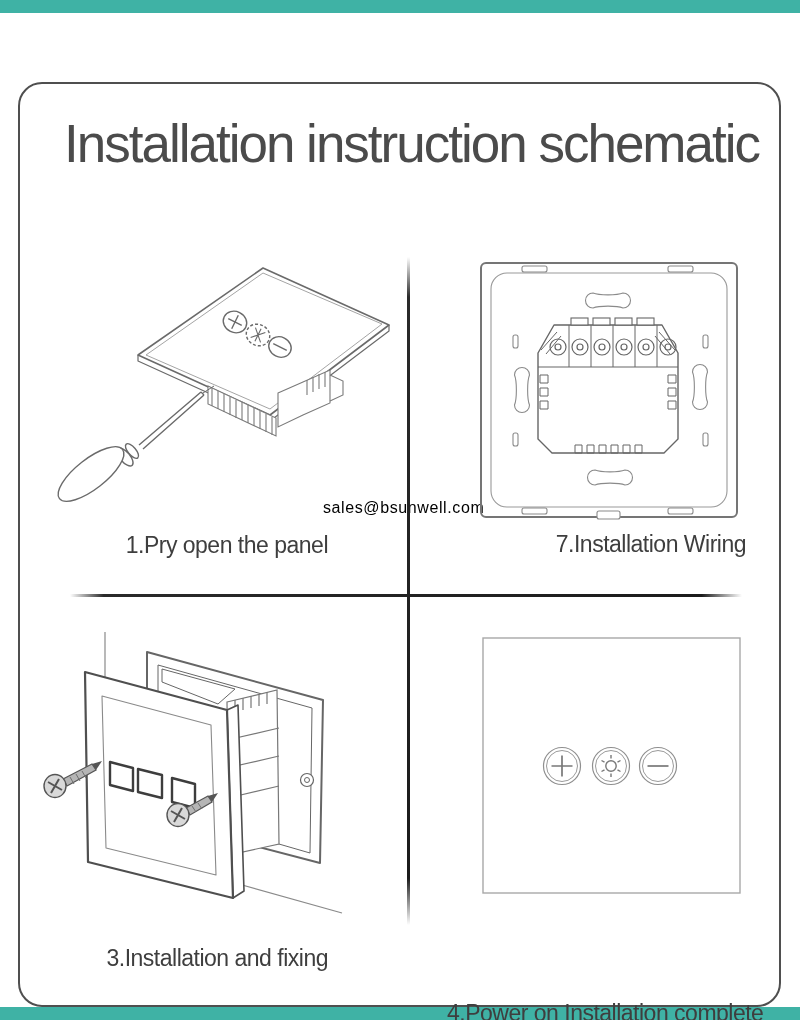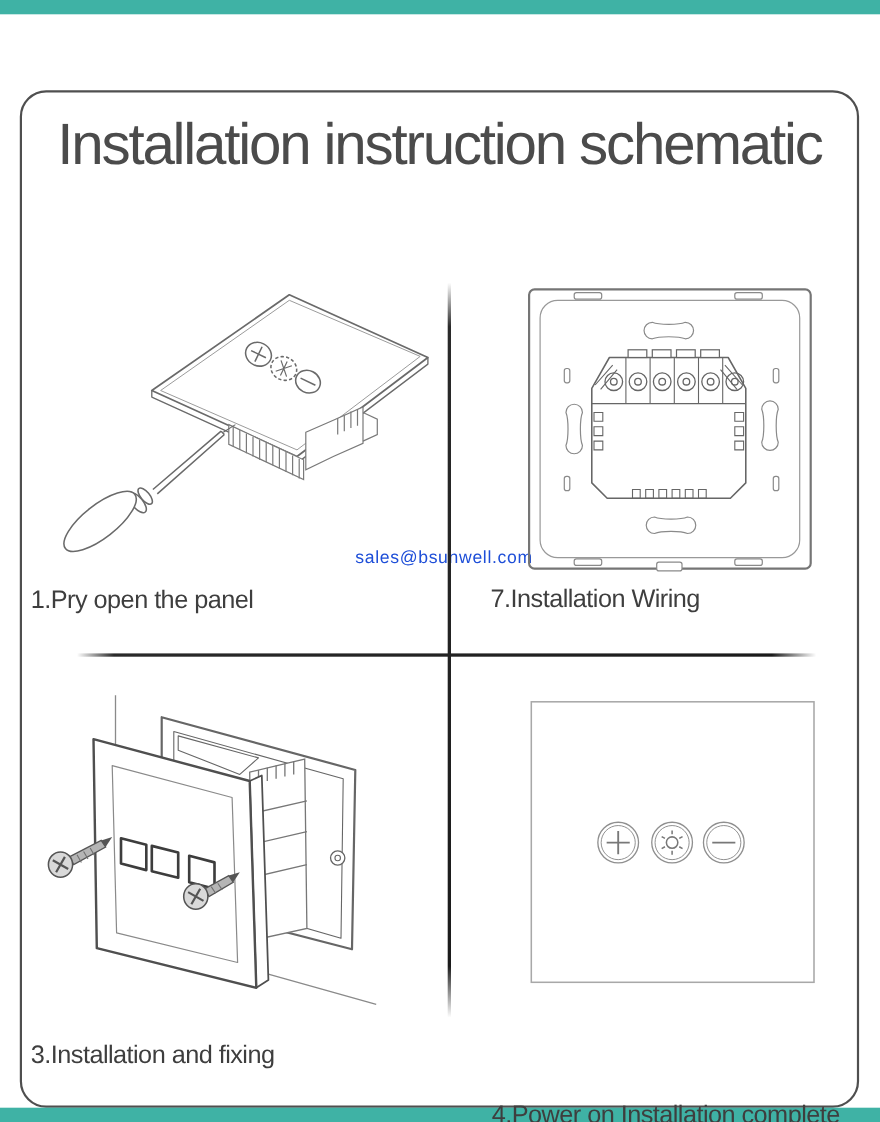--- a/index.html
+++ b/index.html
@@ -3,30 +3,30 @@
 <meta charset="utf-8">
 <style>
   html,body{margin:0;padding:0}
   body{width:800px;height:1020px;position:relative;background:#ffffff;
        font-family:"Liberation Sans",sans-serif;overflow:hidden}
   .accent-bar{position:absolute;left:0;width:800px;height:13px;background:#3fb2a5}
   .accent-bar.top{top:0}
   .accent-bar.bottom{top:1007px}
   .card{position:absolute;left:18px;top:82px;width:763px;height:925px;
         border:2px solid #4f4f4f;border-radius:24px;box-sizing:border-box;background:transparent}
-  .title{position:absolute;left:18px;top:101px;width:763px;margin:0;text-align:center;
+  .title{position:absolute;left:18px;top:101px;width:763px;margin:12px;text-align:center;
          font-size:53px;font-weight:400;color:#4b4b4b;letter-spacing:-2px;line-height:62px}
   .divider{position:absolute;z-index:3}
   .divider.v{left:407px;top:257px;width:3px;height:668px;
      background:linear-gradient(to bottom,rgba(30,30,30,0),#2a2a2a 6%,#1b1b1b 93%,rgba(30,30,30,0))}
   .divider.h{left:70px;top:594px;width:672px;height:3px;
      background:linear-gradient(to right,rgba(30,30,30,0),#2a2a2a 5%,#1b1b1b 94%,rgba(30,30,30,0))}
-  .watermark{position:absolute;left:323px;top:499px;font-size:16px;color:#1d4ed8;
+  .watermark{position:absolute;left:323px;top:499px;font-size:16px;color:#000000;
              letter-spacing:.6px;z-index:1}
-  .caption{position:absolute;width:300px;text-align:left;font-size:23px;color:#3e3e3e;
+  .caption{position:absolute;width:300px;text-align:right;font-size:23px;color:#3e3e3e;
            letter-spacing:-.5px;z-index:2;white-space:nowrap}
   #cap1{left:28px;top:532px}
   #cap2{left:446px;top:531px}
   #cap3{left:28px;top:945px}
   #cap4{left:447px;top:1000px}
   svg.illus{position:absolute;z-index:1}
   #q1{left:45px;top:253px}
   #q2{left:470px;top:255px}
   #q3{left:30px;top:612px}
   #q4{left:475px;top:632px}

